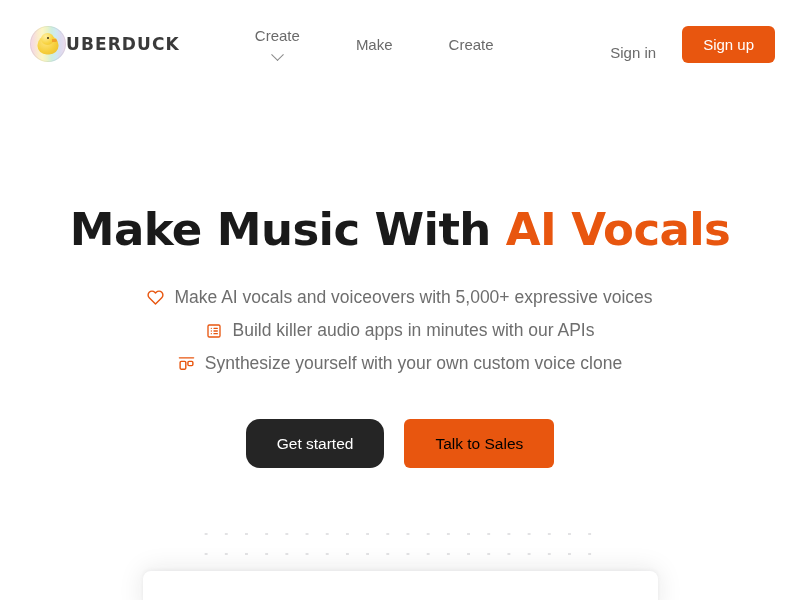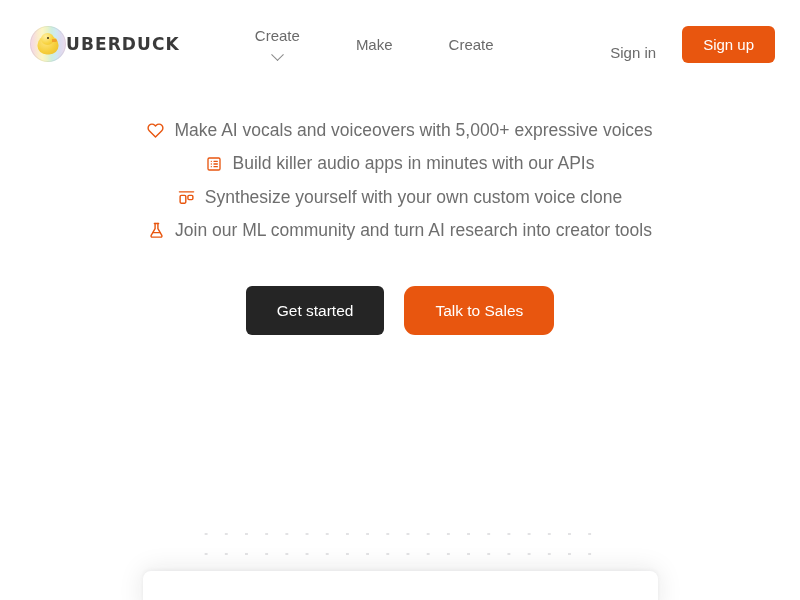--- a/index.html
+++ b/index.html
@@ -242,25 +242,25 @@
     font-family: "Liberation Sans", sans-serif;
     font-size: 15.5px;
     line-height: 1;
     padding: 17px 31px;
     cursor: pointer;
     white-space: nowrap;
   }
   .btn-dark {
     background: #252525;
     color: #ffffff;
+    border-radius: 14px;
   }
   .btn-orange {
     background: #e8560f;
-    color: #ffffff;
-    border-radius: 11px;
+    color: #000000;
   }
 
   
   .dotgrid {
     position: absolute;
     left: 196px;
     top: 524px;
     width: 408px;
     height: 76px;
     background-image: radial-gradient(#e2e2e4 1.3px, transparent 1.4px);
@@ -318,20 +318,21 @@
 
     <div class="header-right">
       <a class="signin-link" href="#">Sign in</a>
       <button class="signup-btn" type="button">Sign up</button>
     </div>
 
   </header>
 
   <section class="hero">
 
+    <h1 class="hero-title"><span>Make Music With </span><span class="accent">AI Vocals</span></h1>
 
     <ul class="feature-list" style="list-style:none;">
 
       <li class="feature-row">
         <span class="feature-icon">
           <svg width="17" height="17" viewBox="0 0 24 24" fill="none" stroke="currentColor" stroke-width="2" stroke-linecap="round" stroke-linejoin="round">
             <path d="M20.84 4.61a5.5 5.5 0 0 0-7.78 0L12 5.67l-1.06-1.06a5.5 5.5 0 0 0-7.78 7.78l1.06 1.06L12 21.23l7.78-7.78 1.06-1.06a5.5 5.5 0 0 0 0-7.78z"></path>
           </svg>
         </span>
         <span>Make AI vocals and voiceovers with 5,000+ expressive voices</span>
@@ -356,30 +357,20 @@
         <span class="feature-icon">
           <svg width="17" height="17" viewBox="0 0 24 24" fill="none" stroke="currentColor" stroke-width="2" stroke-linecap="round" stroke-linejoin="round">
             <line x1="2" y1="4" x2="22" y2="4"></line>
             <rect x="3" y="9" width="8" height="11" rx="1.5"></rect>
             <rect x="14" y="9" width="7" height="6" rx="1.5"></rect>
           </svg>
         </span>
         <span>Synthesize yourself with your own custom voice clone</span>
       </li>
 
-      <li class="feature-row">
-        <span class="feature-icon">
-          <svg width="17" height="17" viewBox="0 0 24 24" fill="none" stroke="currentColor" stroke-width="2" stroke-linecap="round" stroke-linejoin="round">
-            <path d="M9 2h6"></path>
-            <path d="M10 2v7.5L4.5 19a1.6 1.6 0 0 0 1.4 2.4h12.2A1.6 1.6 0 0 0 19.5 19L14 9.5V2"></path>
-            <path d="M7.2 15h9.6"></path>
-          </svg>
-        </span>
-        <span>Join our ML community and turn AI research into creator tools</span>
-      </li>
 
     </ul>
 
     <div class="cta-row">
       <button class="btn btn-dark" type="button">Get started</button>
       <button class="btn btn-orange" type="button">Talk to Sales</button>
     </div>
 
   </section>
 

